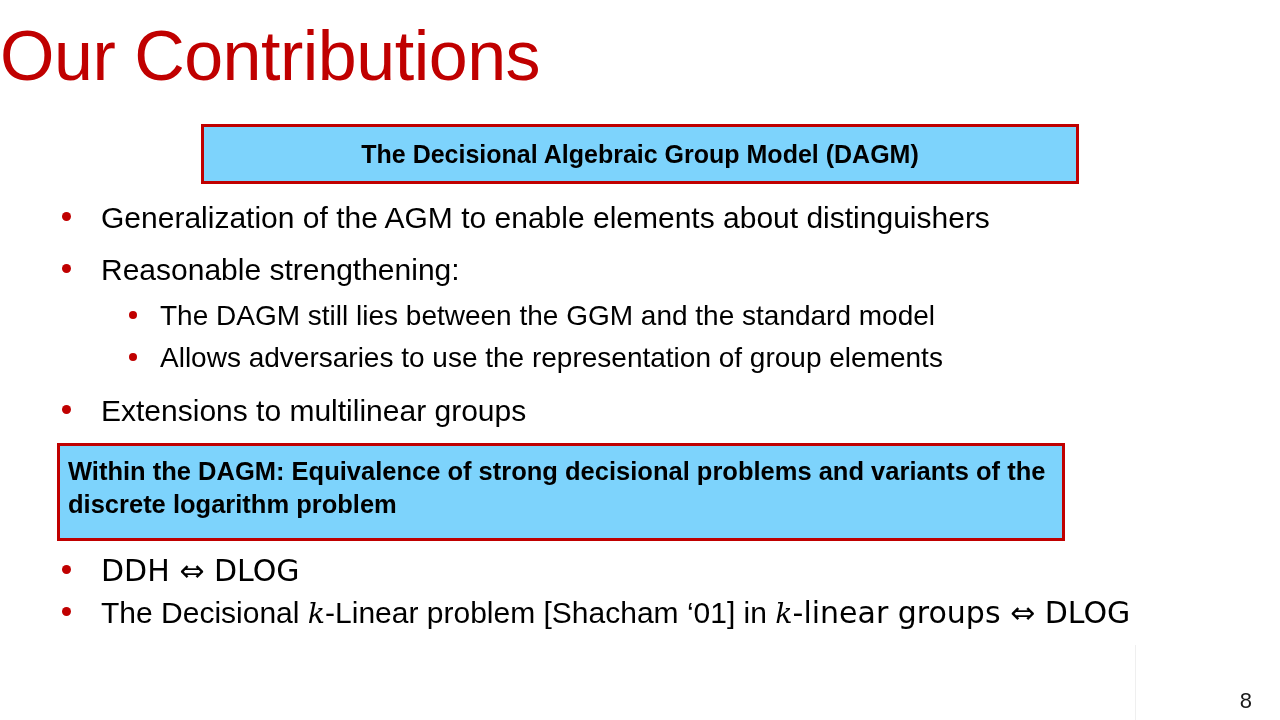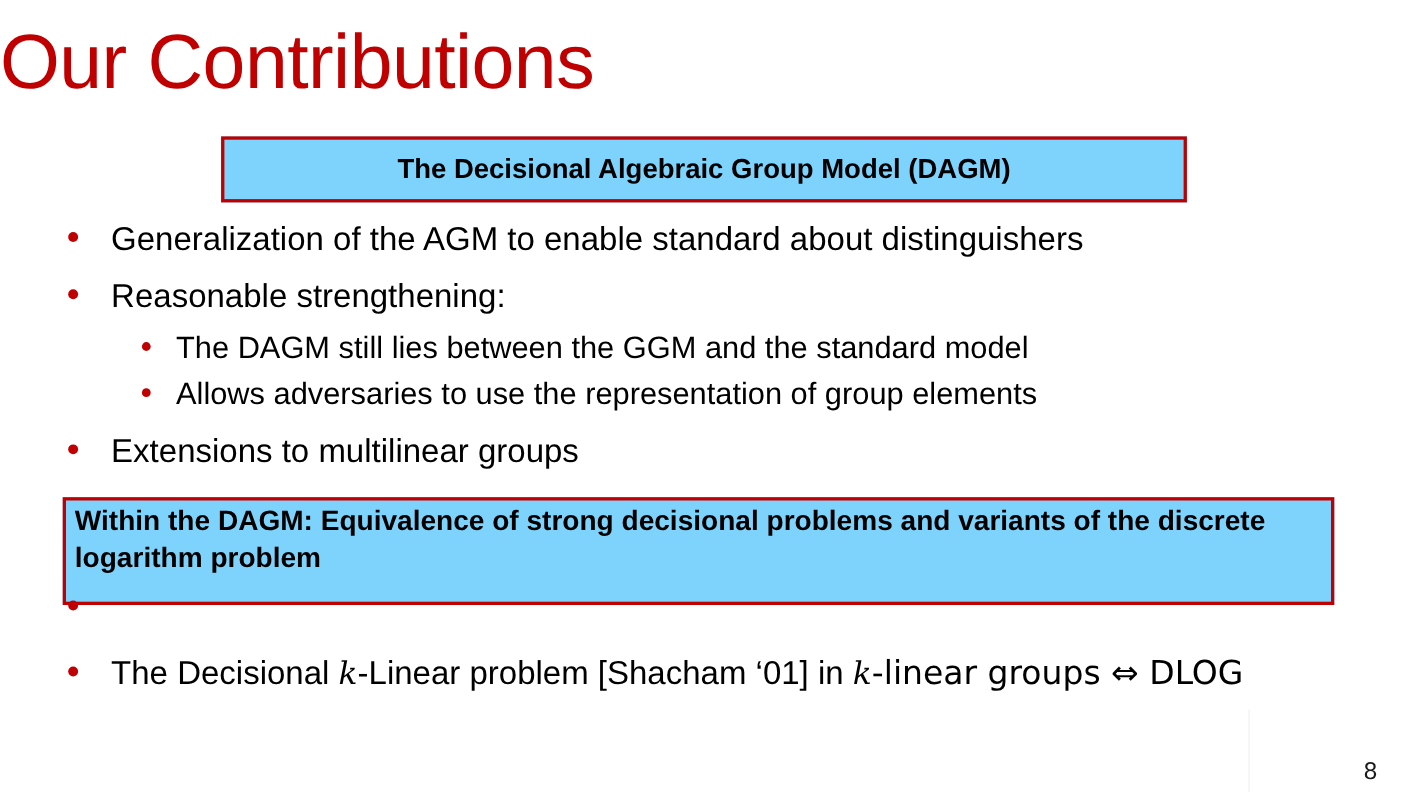--- a/index.html
+++ b/index.html
@@ -49,26 +49,25 @@
     justify-content: center;
     font-size: 25px;
   }
   #callout-dagm .callout-text {
     text-align: center;
     white-space: nowrap;
   }
   #callout-equivalence {
     left: 57px;
     top: 443px;
-    width: 1156px;
+    width: 1008px;
     height: 98px;
-    padding: 3px 10px 0 8px;
+    padding: 9px 10px 0 8px;
     font-size: 25.5px;
     line-height: 33px;
-    margin-top: 9px;
   }
   #callout-equivalence .callout-text {
     text-align: left;
   }
 
   
   .bullet-row {
     position: absolute;
     display: flex;
     align-items: baseline;
@@ -138,21 +137,21 @@
 <body>
 
 <div id="slide-title">Our Contributions</div>
 
 <div id="callout-dagm" class="callout">
   <span class="callout-text">The Decisional Algebraic Group Model (DAGM)</span>
 </div>
 
 <div class="bullet-row lvl1" id="b1">
   <span class="dot"></span>
-  <span class="btxt">Generalization of the AGM to enable standard about distinguishers</span>
+  <span class="btxt">Generalization of the AGM to enable elements about distinguishers</span>
 </div>
 
 <div class="bullet-row lvl1" id="b2">
   <span class="dot"></span>
   <span class="btxt">Reasonable strengthening:</span>
 </div>
 
 <div class="bullet-row lvl2" id="sb1">
   <span class="dot"></span>
   <span class="btxt">The DAGM still lies between the GGM and the standard model</span>
@@ -167,20 +166,21 @@
   <span class="dot"></span>
   <span class="btxt">Extensions to multilinear groups</span>
 </div>
 
 <div id="callout-equivalence" class="callout">
   <span class="callout-text">Within the DAGM: Equivalence of strong decisional problems and variants of the discrete logarithm problem</span>
 </div>
 
 <div class="bullet-row lvl1" id="b4">
   <span class="dot"></span>
+  <span class="btxt arrow">DDH ⇔ DLOG</span>
 </div>
 
 <div class="bullet-row lvl1" id="b5">
   <span class="dot"></span>
   <span class="btxt"><span>The Decisional </span><span class="mathk">k</span><span>-Linear problem [Shacham ‘01] in </span><span class="mathk">k</span><span class="arrow">-linear groups ⇔ DLOG</span></span>
 </div>
 
 <div id="faint-rule"></div>
 <div id="page-number">8</div>
 

